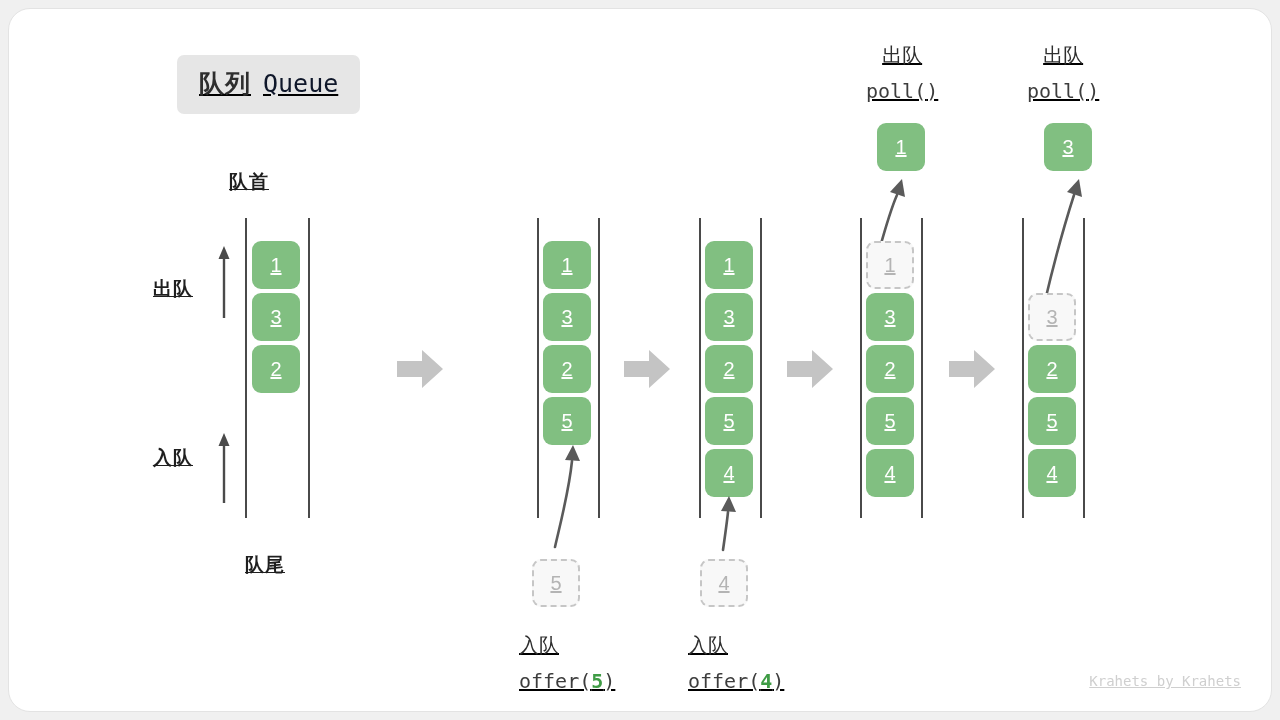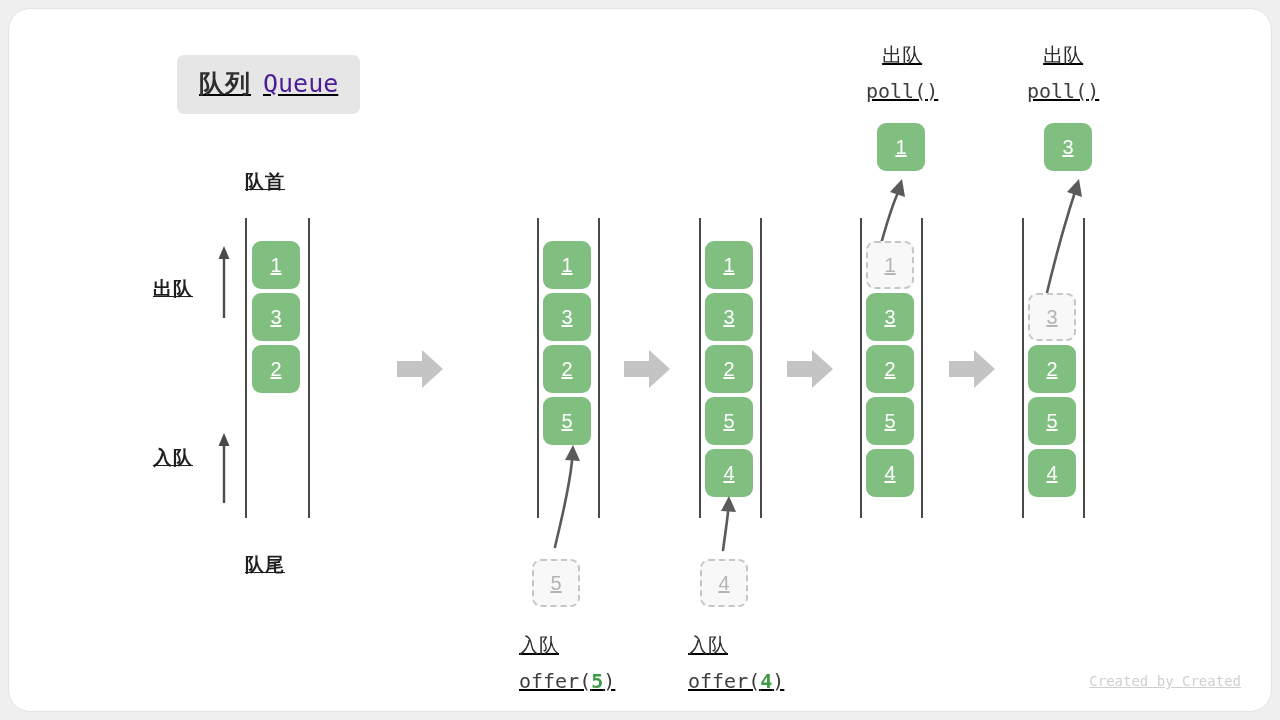--- a/index.html
+++ b/index.html
@@ -23,21 +23,21 @@
   
   #title-badge{
     left:168px;top:46px;
     padding:12px 22px 14px 22px;
     background:#e6e6e6;
     border-radius:7px;
     display:flex;align-items:baseline;gap:12px;
     white-space:nowrap;
   }
   #title-badge .cn{font-size:25px;font-weight:bold;color:#2e2e2e;letter-spacing:1px;}
-  #title-badge .en{font-family:"DejaVu Sans Mono","Liberation Mono",monospace;font-size:25px;color:#4c1d95;}
+  #title-badge .en{font-family:"DejaVu Sans Mono","Liberation Mono",monospace;font-size:25px;color:#0f172a;}
 
   
   .cap{
     font-size:19px;font-weight:bold;color:#1f1f1f;
     white-space:nowrap;letter-spacing:1px;
   }
   .oplabel{
     white-space:nowrap;text-align:left;line-height:36px;
   }
   .oplabel .cn{font-size:20px;color:#2e2e2e;}
@@ -86,21 +86,21 @@
 </head>
 <body>
 
 <div id="card">
 
   <div class="abs" id="title-badge">
     <span class="cn">队列</span>
     <span class="en">Queue</span>
   </div>
 
-  <div class="abs cap" style="left:236px;top:160px;">队首</div>
+  <div class="abs cap" style="left:220px;top:160px;">队首</div>
   <div class="abs cap" style="left:236px;top:543px;">队尾</div>
 
   <div class="abs cap" style="left:144px;top:267px;">出队</div>
   <div class="abs legend-arrow" style="left:207px;top:237px;">
     <svg width="16" height="74" viewBox="0 0 16 74">
       <line x1="8" y1="72" x2="8" y2="12" stroke="#4a4a4a" stroke-width="2.4"></line>
       <polygon points="8,0 2.5,13 13.5,13" fill="#4a4a4a"></polygon>
     </svg>
   </div>
 
@@ -226,15 +226,15 @@
   </div>
 
   <div class="abs rail" style="left:1013px;top:209px;height:300px;"></div>
   <div class="abs rail" style="left:1074px;top:209px;height:300px;"></div>
 
   <div class="abs box ghost" style="left:1019px;top:284px;">3</div>
   <div class="abs box" style="left:1019px;top:336px;">2</div>
   <div class="abs box" style="left:1019px;top:388px;">5</div>
   <div class="abs box" style="left:1019px;top:440px;">4</div>
 
-  <div class="abs" id="credit">Created by Created</div>
+  <div class="abs" id="credit">Krahets by Krahets</div>
 
 </div>
 
 </body></html>

